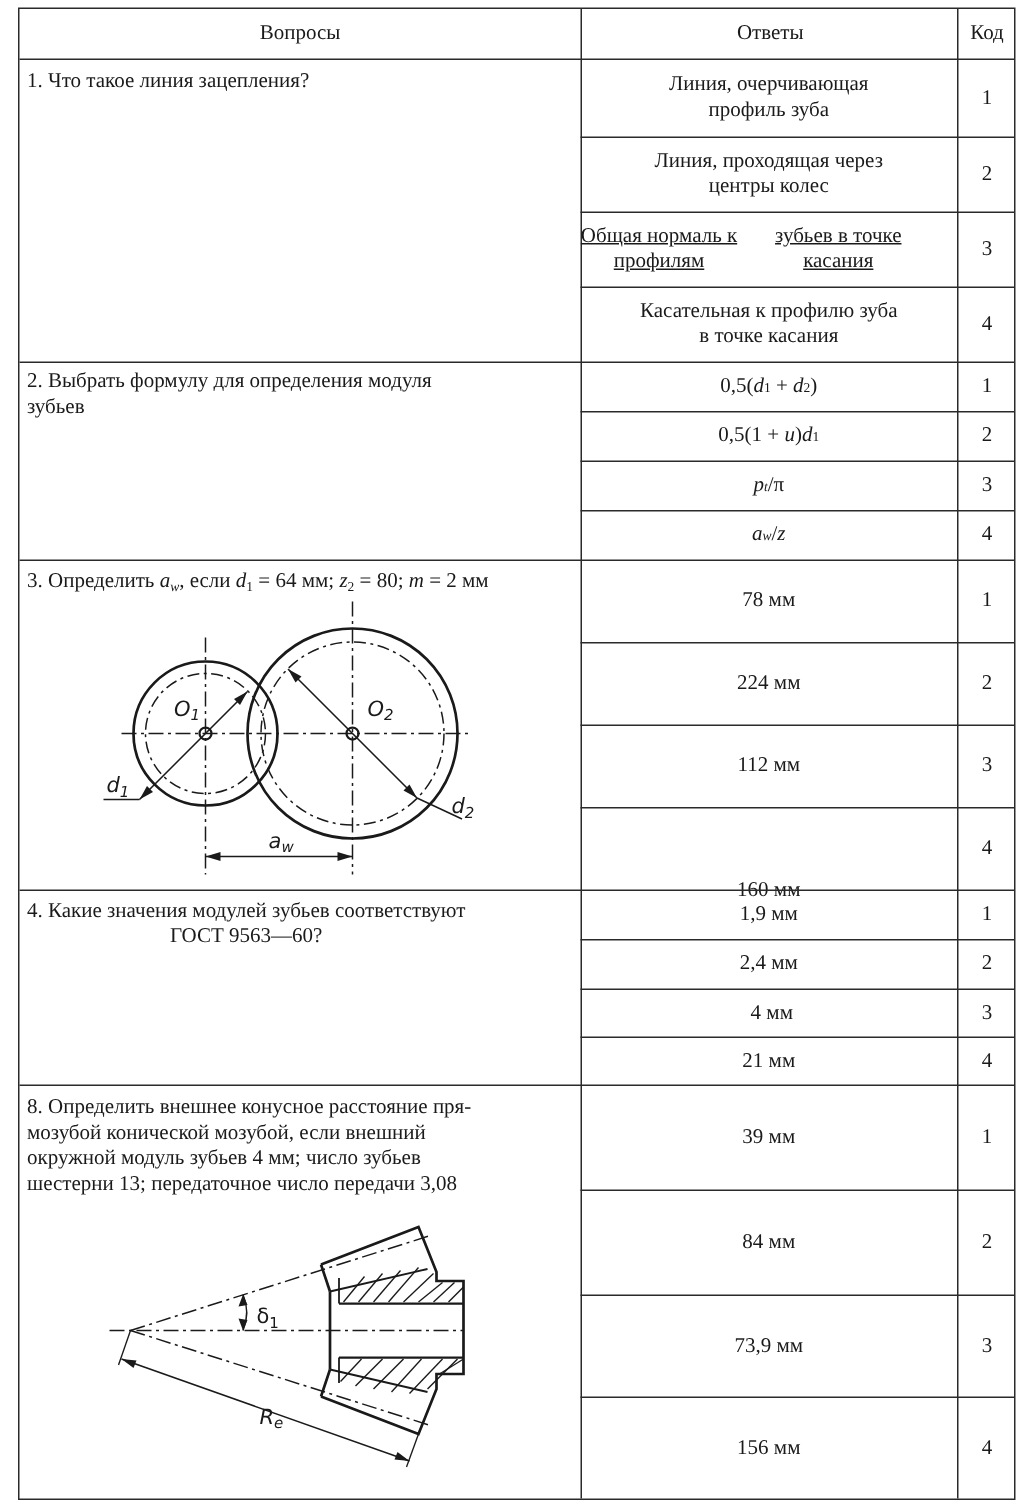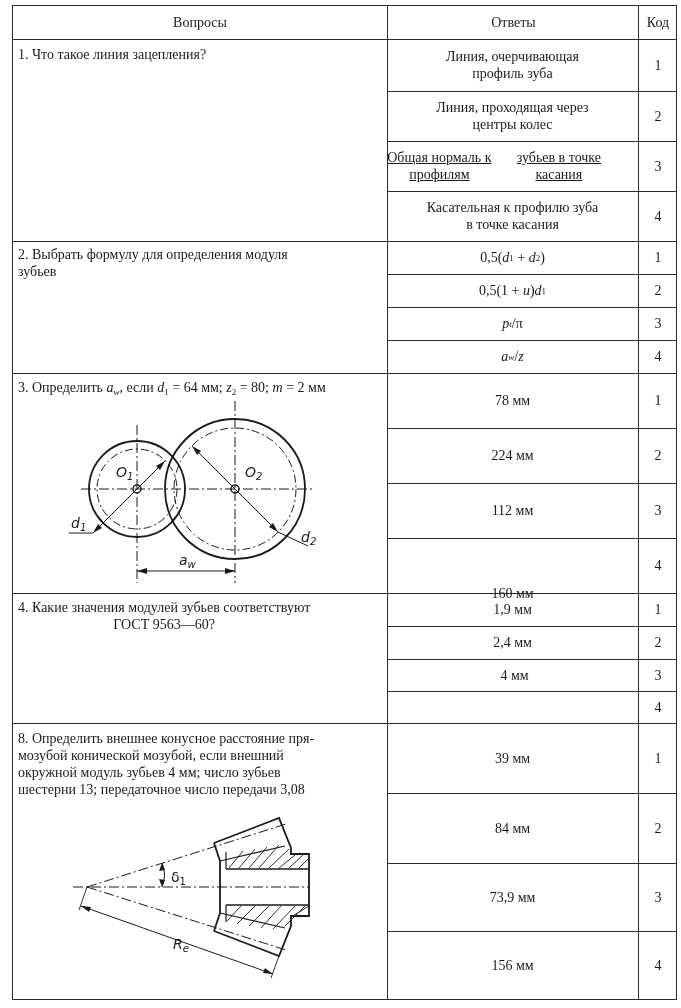--- a/index.html
+++ b/index.html
@@ -147,20 +147,21 @@
   <div class="hline" style="left:374px;right:0;top:620px;"></div>
 
   <div class="cell" style="left:374px;top:620px;width:251px;height:33px;">2,4 мм</div>
   <div class="cell code" style="left:625px;top:620px;width:40px;height:33px;padding:0;">2</div>
   <div class="hline" style="left:374px;right:0;top:653px;"></div>
 
   <div class="cell" style="left:374px;top:653px;width:251px;height:32px;padding-left:10px;">4 мм</div>
   <div class="cell code" style="left:625px;top:653px;width:40px;height:32px;padding:0;">3</div>
   <div class="hline" style="left:374px;right:0;top:685px;"></div>
 
+  <div class="cell" style="left:374px;top:685px;width:251px;height:32px;">21 мм</div>
   <div class="cell code" style="left:625px;top:685px;width:40px;height:32px;padding:0;">4</div>
   <div class="hline" style="left:0;right:0;top:717px;"></div>
 
   <div class="q" style="left:5px;top:724px;">
     <div>8. Определить внешнее конусное расстояние пря-</div>
     <div>мозубой конической мозубой, если внешний</div>
     <div>окружной модуль зубьев 4 мм; число зубьев</div>
     <div>шестерни 13; передаточное число передачи 3,08</div>
   </div>
 

